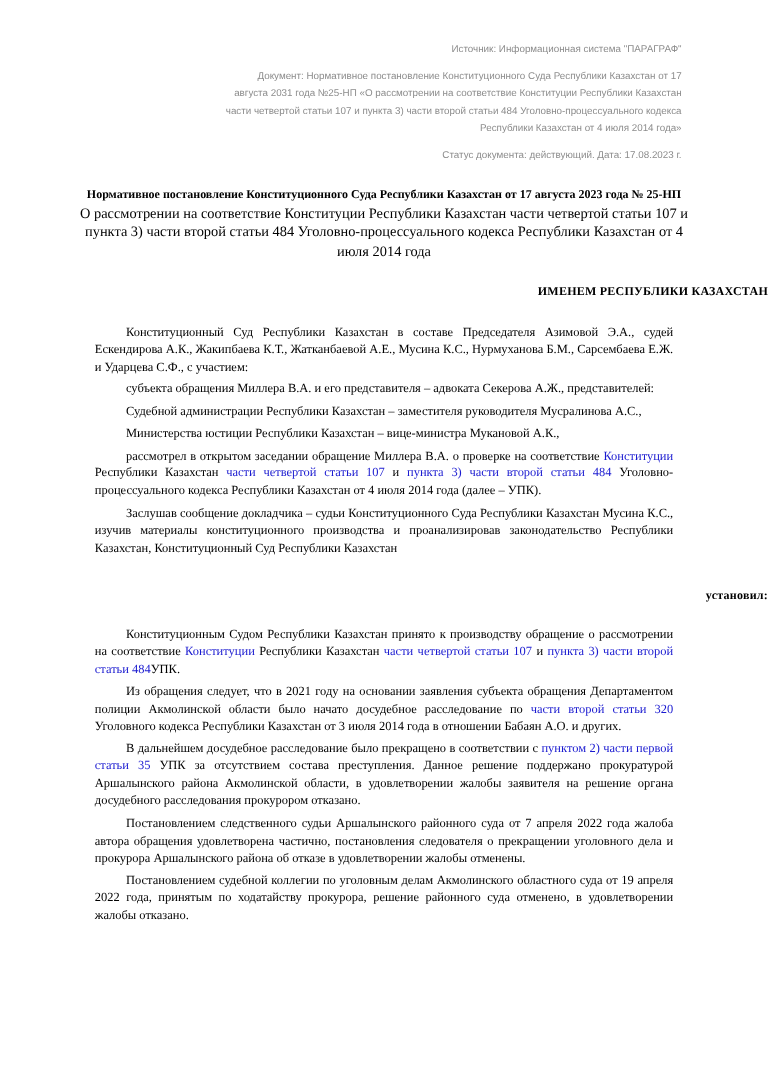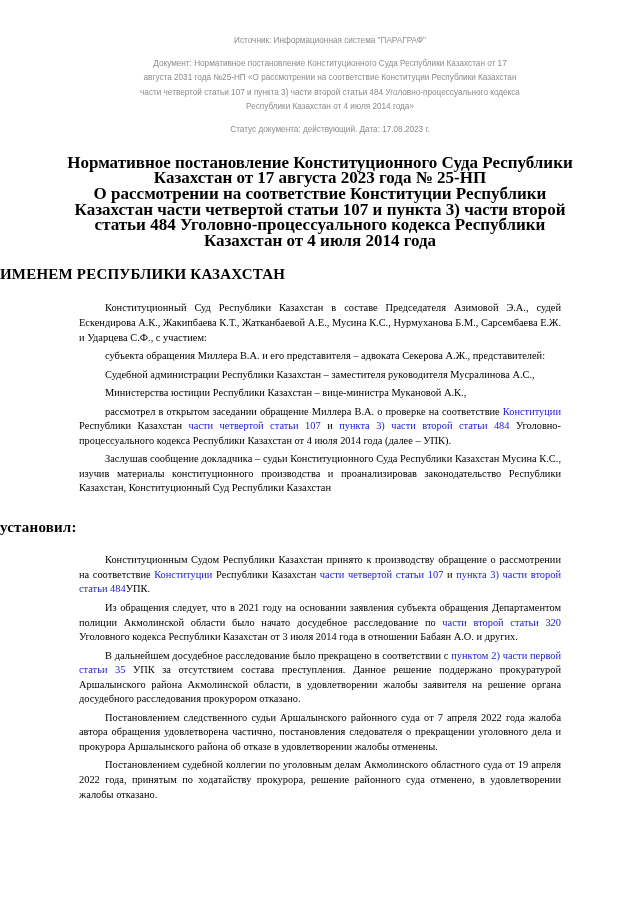--- a/index.html
+++ b/index.html
@@ -21,54 +21,54 @@
     box-sizing: border-box;
     padding: 0;
   }
 
   
   .doc-header {
     font-family: "Liberation Sans", "DejaVu Sans", sans-serif;
     color: #8c8c8c;
     font-size: 8.2px;
     line-height: 14.6px;
-    text-align: center;
+    text-align: right;
     padding: 0 72px 0 92px;
     margin: 0;
   }
   .doc-header .src-line {
     padding-top: 34px;
   }
   .doc-header .doc-desc {
     padding-top: 8px;
   }
   .doc-header .status-line {
     padding-top: 8px;
   }
 
   
   .title-block {
     text-align: center;
     font-weight: bold;
-    font-size: 17px;
+    font-size: 10px;
     line-height: 15.4px;
     padding: 17px 66px 0 66px;
   }
   .title-sub {
     text-align: center;
-    font-weight: bold;
-    font-size: 17px;
+    font-weight: normal;
+    font-size: 12px;
     line-height: 15.4px;
     padding: 1px 62px 0 62px;
   }
 
   .center-heading {
-    text-align: left;
+    text-align: right;
     font-weight: bold;
-    font-size: 15px;
+    font-size: 10px;
     line-height: 15.4px;
     letter-spacing: 0.2px;
   }
   .heading-imenem { padding-top: 19px; }
   .heading-ustanovil { padding-top: 20px; }
 
   
   .body-text {
     padding: 0 75px 0 75px;
     font-size: 10.4px;

